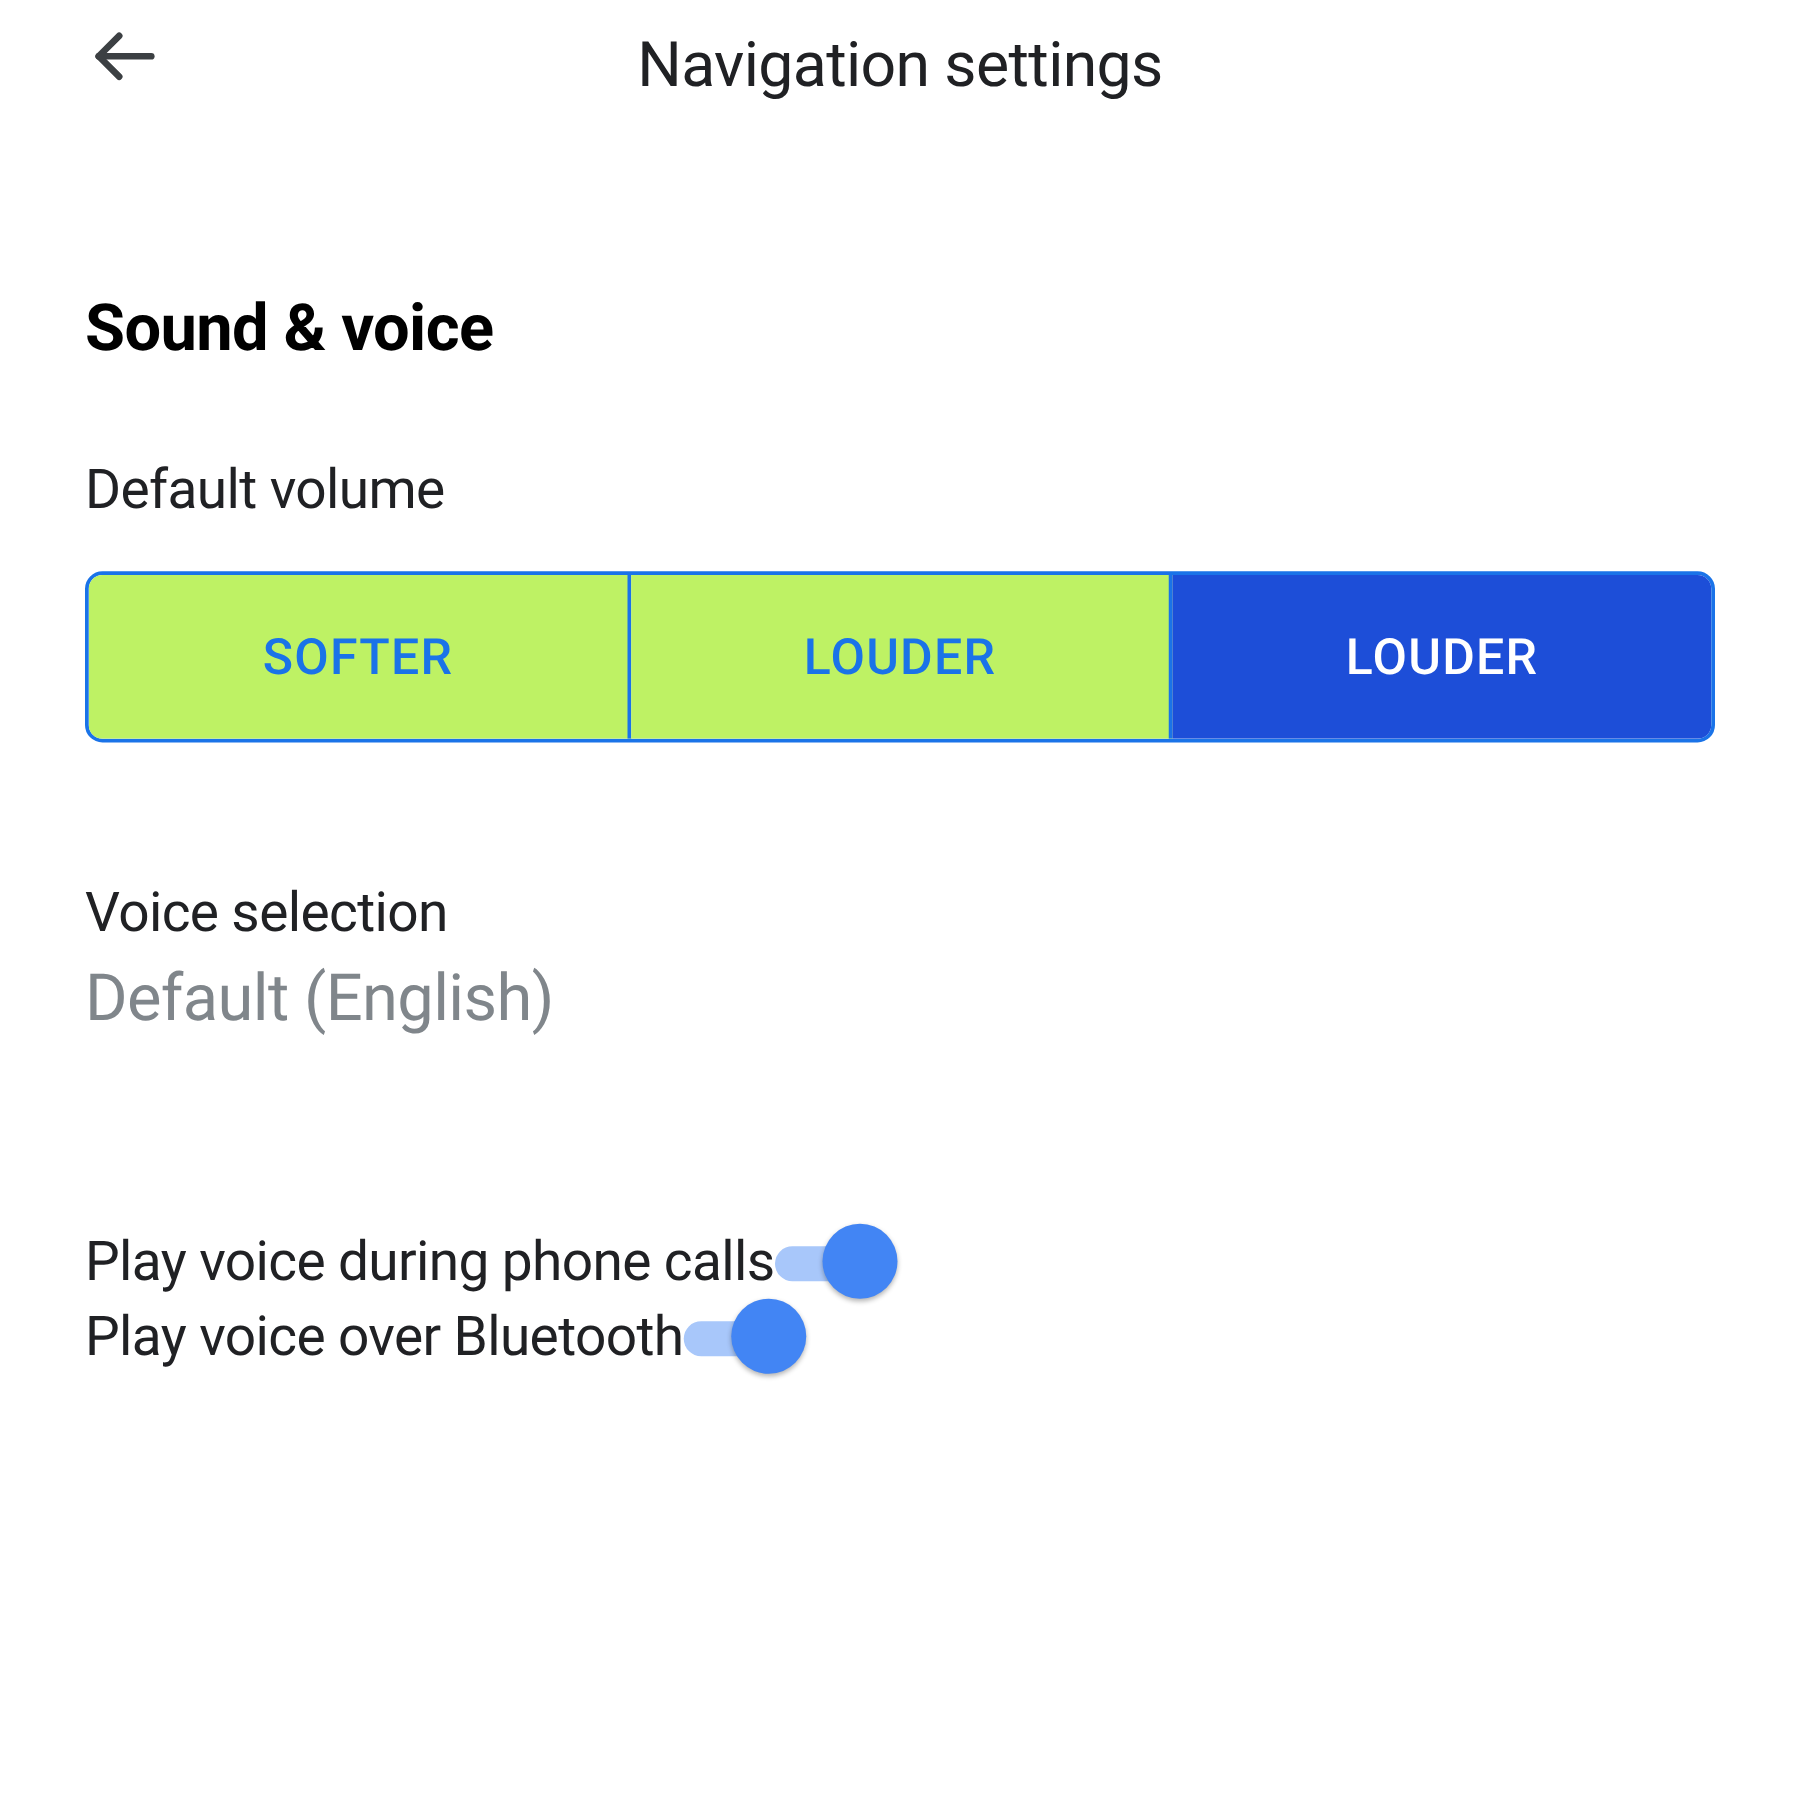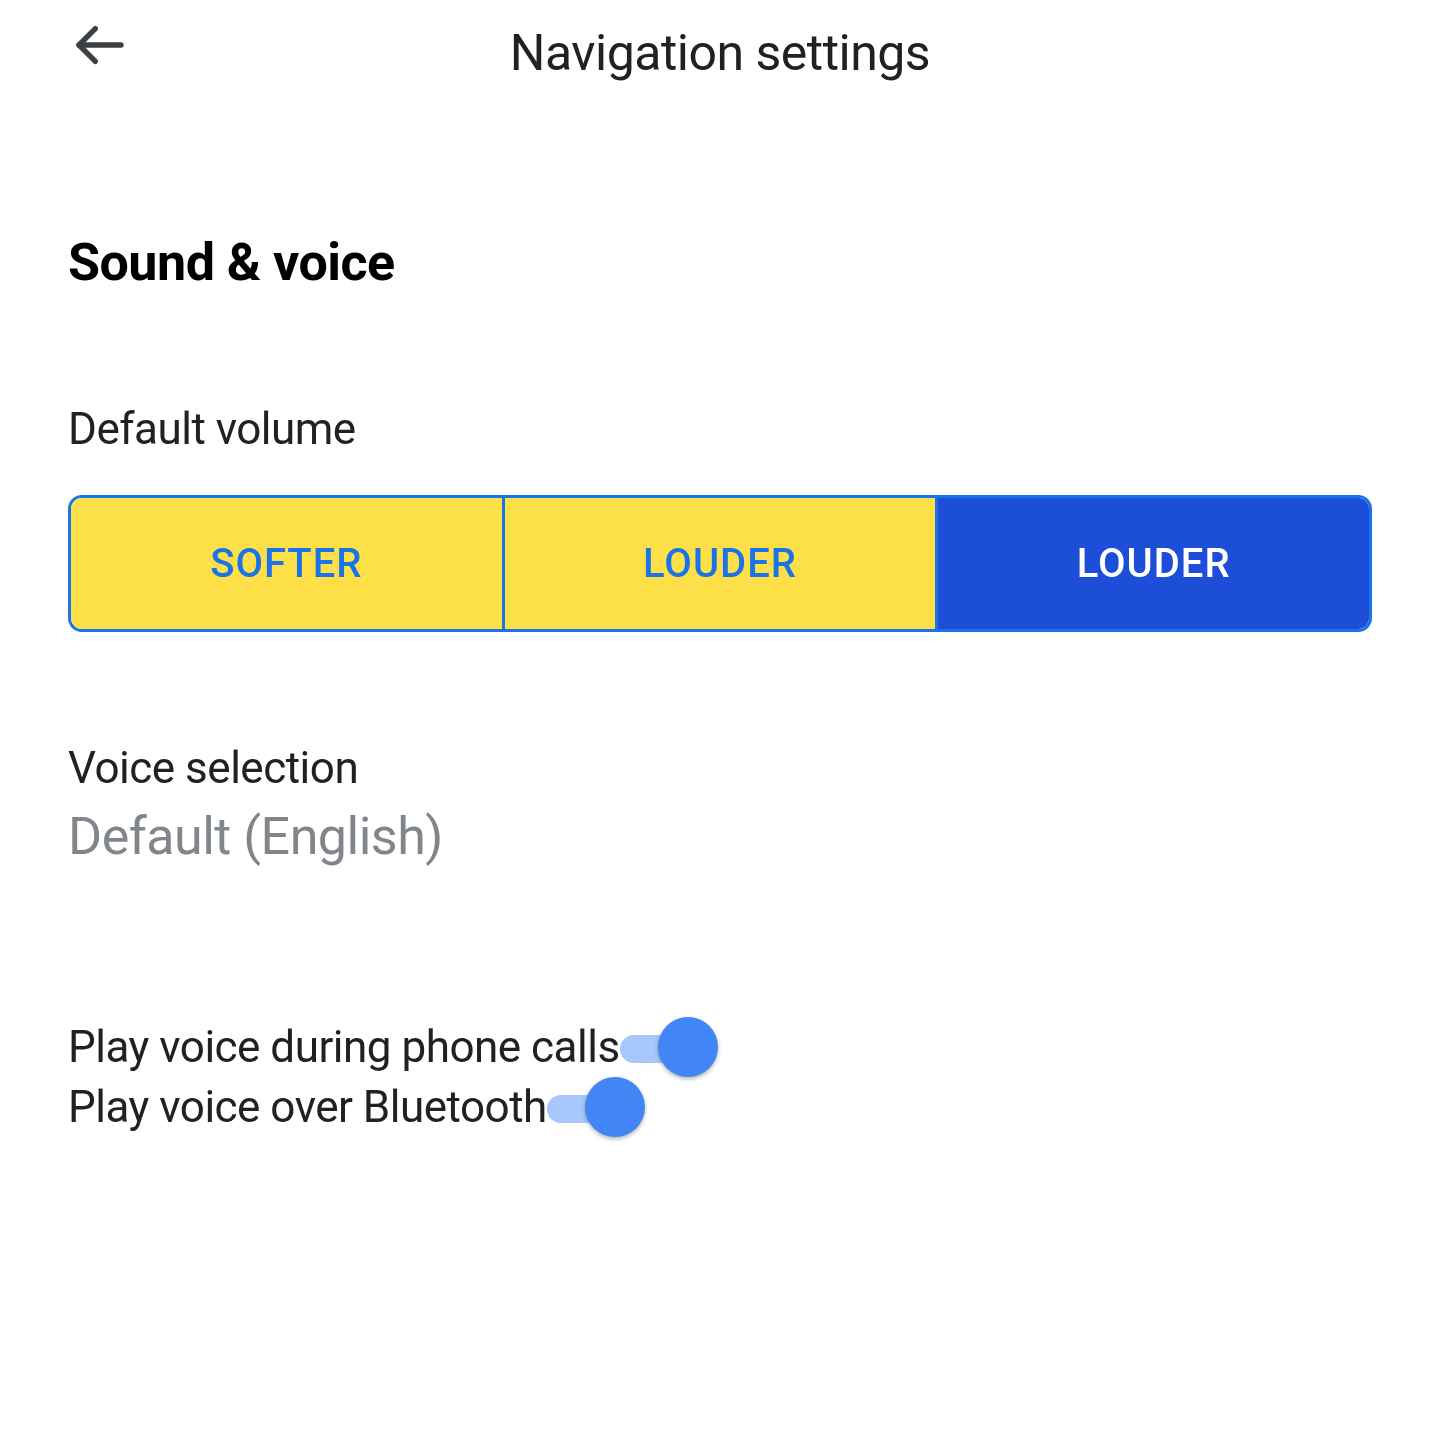--- a/index.html
+++ b/index.html
@@ -50,21 +50,21 @@
       letter-spacing: -0.5px;
     }
     .section {
       padding: 0 68px;
     }
     .section-title {
       font-size: 52px;
       font-weight: 700;
       color: #000000;
       margin-top: 120px;
-      margin-bottom: 110px;
+      margin-bottom: 72px;
       letter-spacing: -0.5px;
     }
     .setting-label {
       font-size: 44px;
       font-weight: 400;
       color: #202124;
       margin-bottom: 40px;
       letter-spacing: -0.5px;
     }
     .segmented-control {
@@ -75,21 +75,21 @@
       overflow: hidden;
       margin-bottom: 110px;
     }
     .segment {
       flex: 1;
       padding: 42px 0;
       text-align: center;
       font-size: 40px;
       font-weight: 500;
       color: #1a73e8;
-      background: #fde047;
+      background: #bef264;
       cursor: pointer;
       letter-spacing: 1px;
       border-right: 3px solid #1a73e8;
     }
     .segment:last-child {
       border-right: none;
     }
     .segment.selected {
       background: #1d4ed8;
       color: #ffffff;

